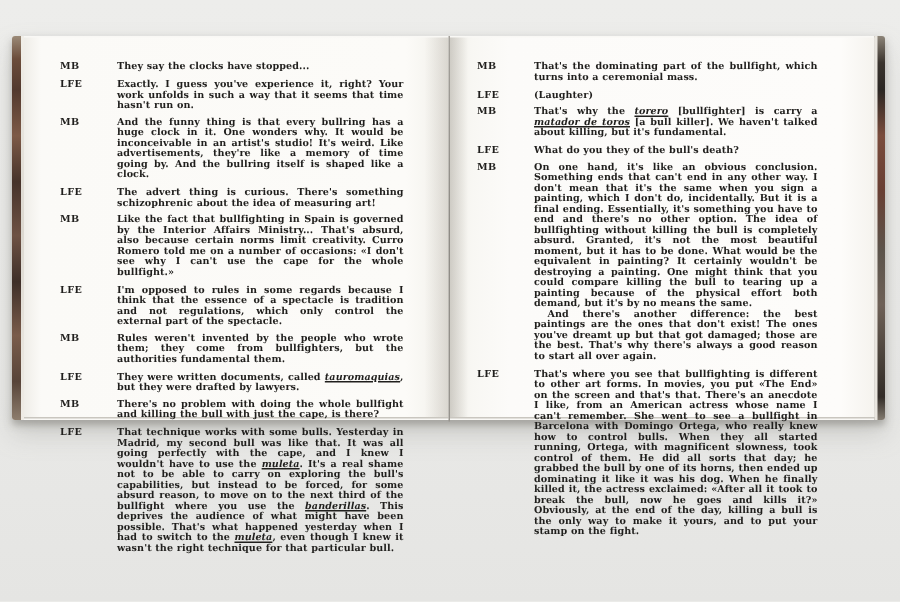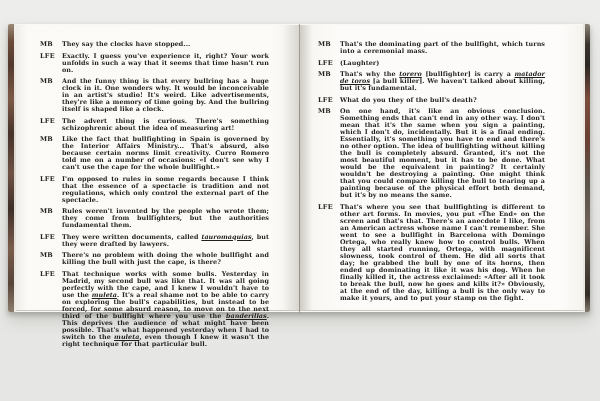--- a/index.html
+++ b/index.html
@@ -2,21 +2,21 @@
 <html><head>
 <meta charset="utf-8">
 <style>
   * { margin:0; padding:0; box-sizing:border-box; }
   html, body { width:600px; height:401px; }
   body { overflow:hidden; font-family:"DejaVu Serif", serif; background:#eaeae8; }
 
   .scene { position:relative; width:600px; height:401px;
            background:linear-gradient(180deg,#ededeb 0%,#eaeae8 55%,#e5e5e3 100%); }
 
-  .book { position:absolute; left:8px; top:24px; width:582px; height:288px;
+  .book { position:absolute; left:8px; top:24px; width:582px; height:256px;
           border-radius:2px; background:#f9f8f5;
           box-shadow:0 3px 5px rgba(125,123,118,.5), 0 9px 16px rgba(150,148,142,.35); }
 
   .cover-left { position:absolute; left:0; top:0; bottom:0; width:8px;
           border-radius:2px 0 0 2px;
           background:linear-gradient(180deg,#9b8a77 0%,#6b4c3b 6%,#52392e 14%,#7d5a47 26%,#46332a 38%,#6e5244 52%,#3e2f28 64%,#7a5c4b 78%,#574439 90%,#8d7d6d 100%); }
   .cover-left::after { content:''; position:absolute; right:0; top:0; bottom:0; width:2px;
           background:linear-gradient(180deg,#f1efe9,#dcd8d0 50%,#efece6); }
 
   .cover-right { position:absolute; right:0; top:0; bottom:0; width:7px;
@@ -38,21 +38,21 @@
   .spine { position:absolute; left:291px; top:0; bottom:-1px; width:1px; z-index:3;
           background:linear-gradient(180deg,#a3a09a,#8e8b85 50%,#97948e); }
 
   .content { position:absolute; top:16px; z-index:2; }
   .content-left  { left:24px; width:229px; }
   .content-right { left:18px; width:227px; }
 
   .entry { display:flex; margin-bottom:4.5px; color:#201f1d; }
   .speaker { flex:0 0 22px; width:22px; font-size:6.4px; line-height:7px;
              font-weight:700; letter-spacing:.3px; }
-  .text { flex:1; }
+  .text { flex:1;margin-left:16px; }
   .para { font-size:6.4px; line-height:7px; font-weight:700; text-align:justify;
           letter-spacing:.05px; word-spacing:.2px; }
   .para.indent { text-indent:9px; }
   .para i { font-style:italic;text-decoration:underline; }
 </style>
 </head>
 <body>
 
 <div class="scene">
   <div class="book">
@@ -147,20 +147,21 @@
           <div class="entry">
             <div class="speaker">LFE</div>
             <div class="text">
               <p class="para"><span>What do you they of the bull's death?</span></p>
             </div>
           </div>
           <div class="entry">
             <div class="speaker">MB</div>
             <div class="text">
               <p class="para"><span>On one hand, it's like an obvious conclusion. Something ends that can't end in any other way. I don't mean that it's the same when you sign a painting, which I don't do, incidentally. But it is a final ending. Essentially, it's something you have to end and there's no other option. The idea of bullfighting without killing the bull is completely absurd. Granted, it's not the most beautiful moment, but it has to be done. What would be the equivalent in painting? It certainly wouldn't be destroying a painting. One might think that you could compare killing the bull to tearing up a painting because of the physical effort both demand, but it's by no means the same.</span></p>
+              <p class="para indent"><span>And there's another difference: the best paintings are the ones that don't exist! The ones you've dreamt up but that got damaged; those are the best. That's why there's always a good reason to start all over again.</span></p>
             </div>
           </div>
           <div class="entry">
             <div class="speaker">LFE</div>
             <div class="text">
               <p class="para"><span>That's where you see that bullfighting is different to other art forms. In movies, you put «The End» on the screen and that's that. There's an anecdote I like, from an American actress whose name I can't remember. She went to see a bullfight in Barcelona with Domingo Ortega, who really knew how to control bulls. When they all started running, Ortega, with magnificent slowness, took control of them. He did all sorts that day; he grabbed the bull by one of its horns, then ended up dominating it like it was his dog. When he finally killed it, the actress exclaimed: «After all it took to break the bull, now he goes and kills it?» Obviously, at the end of the day, killing a bull is the only way to make it yours, and to put your stamp on the fight.</span></p>
             </div>
           </div>
         </div>
     </div>

